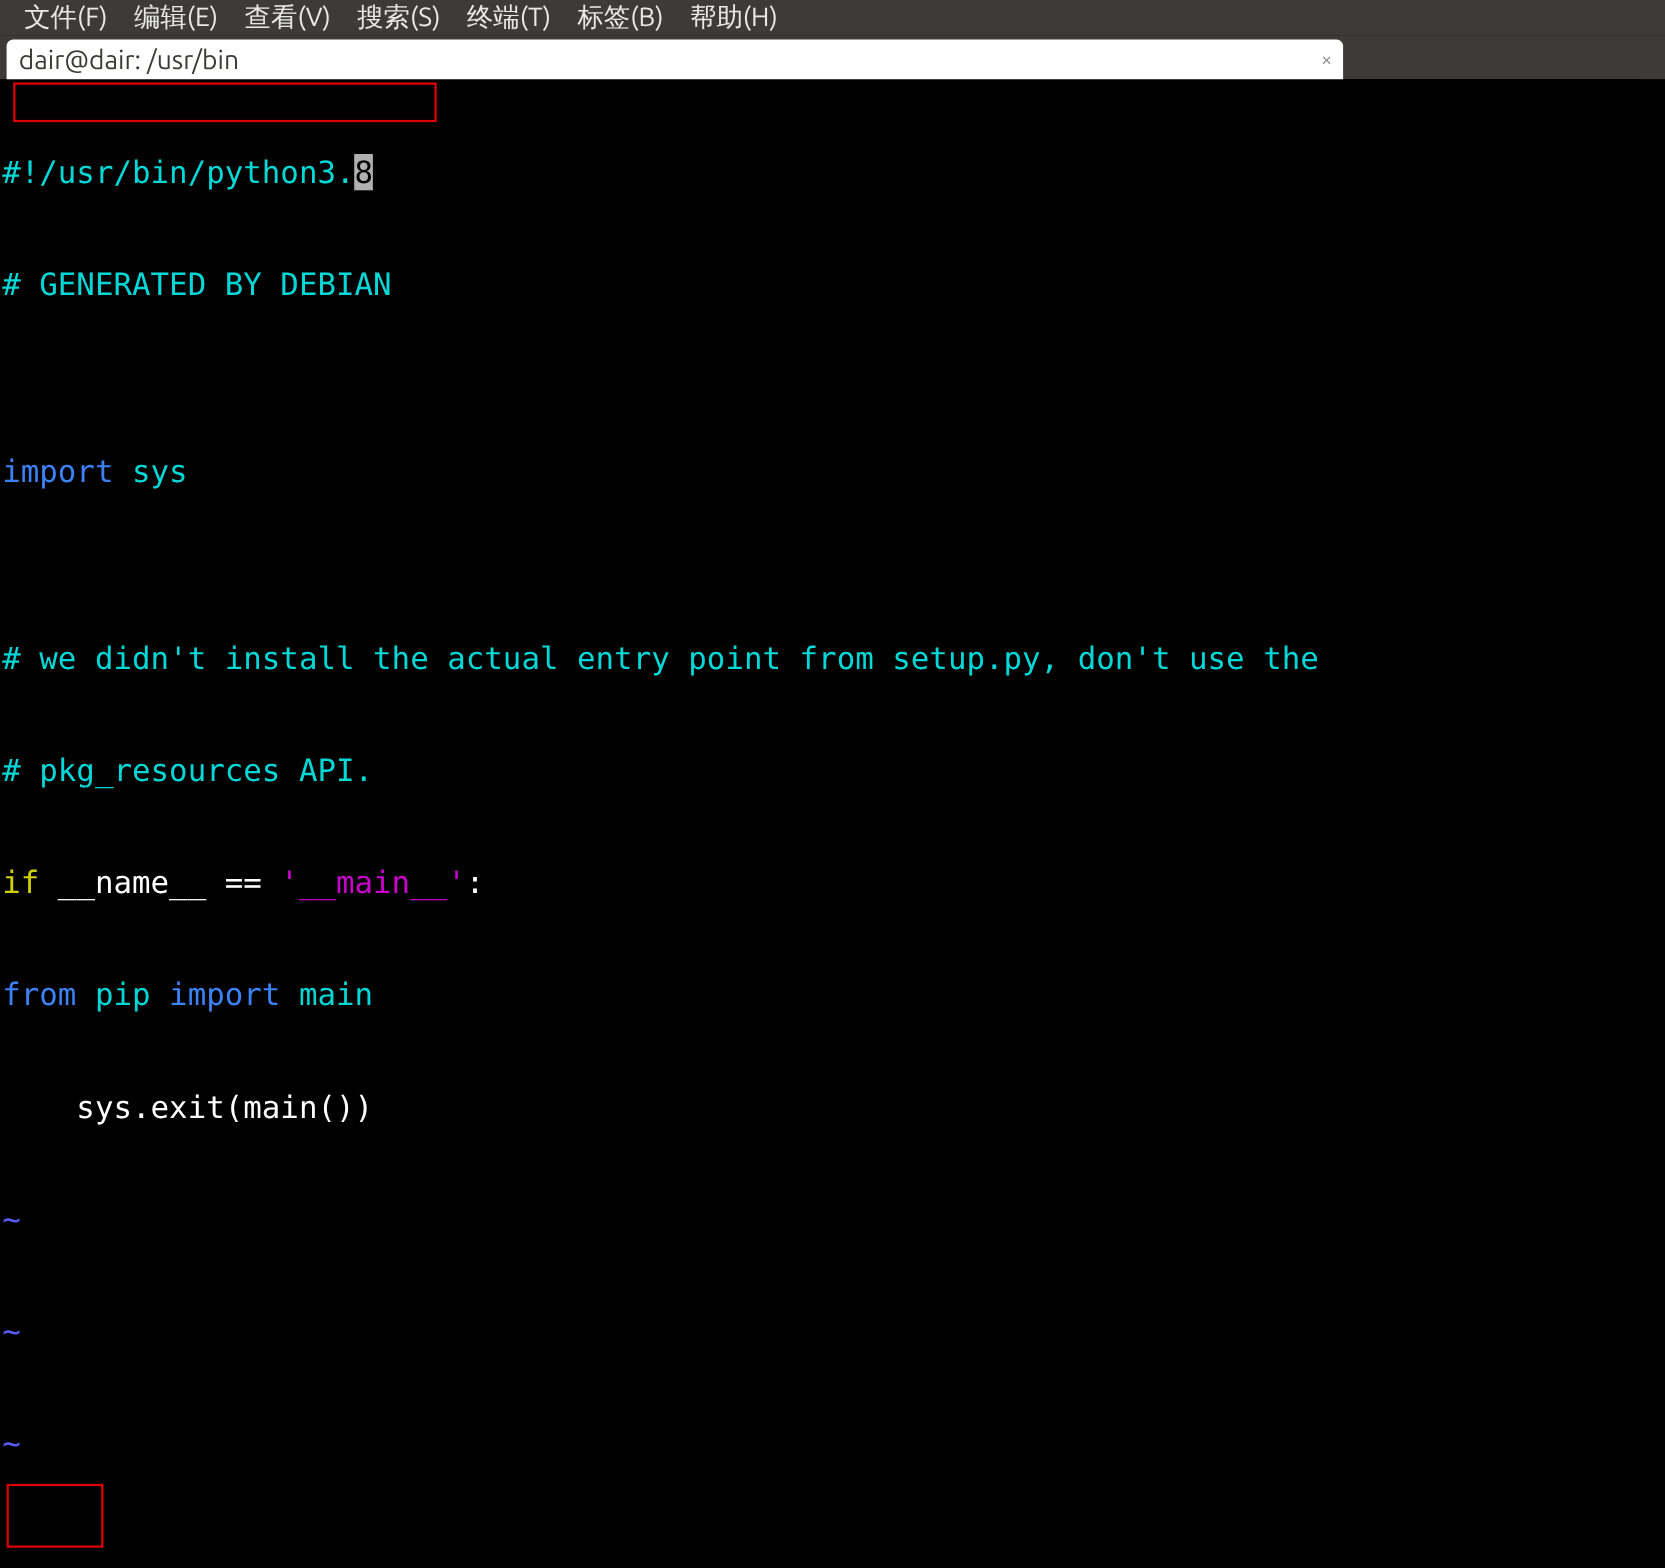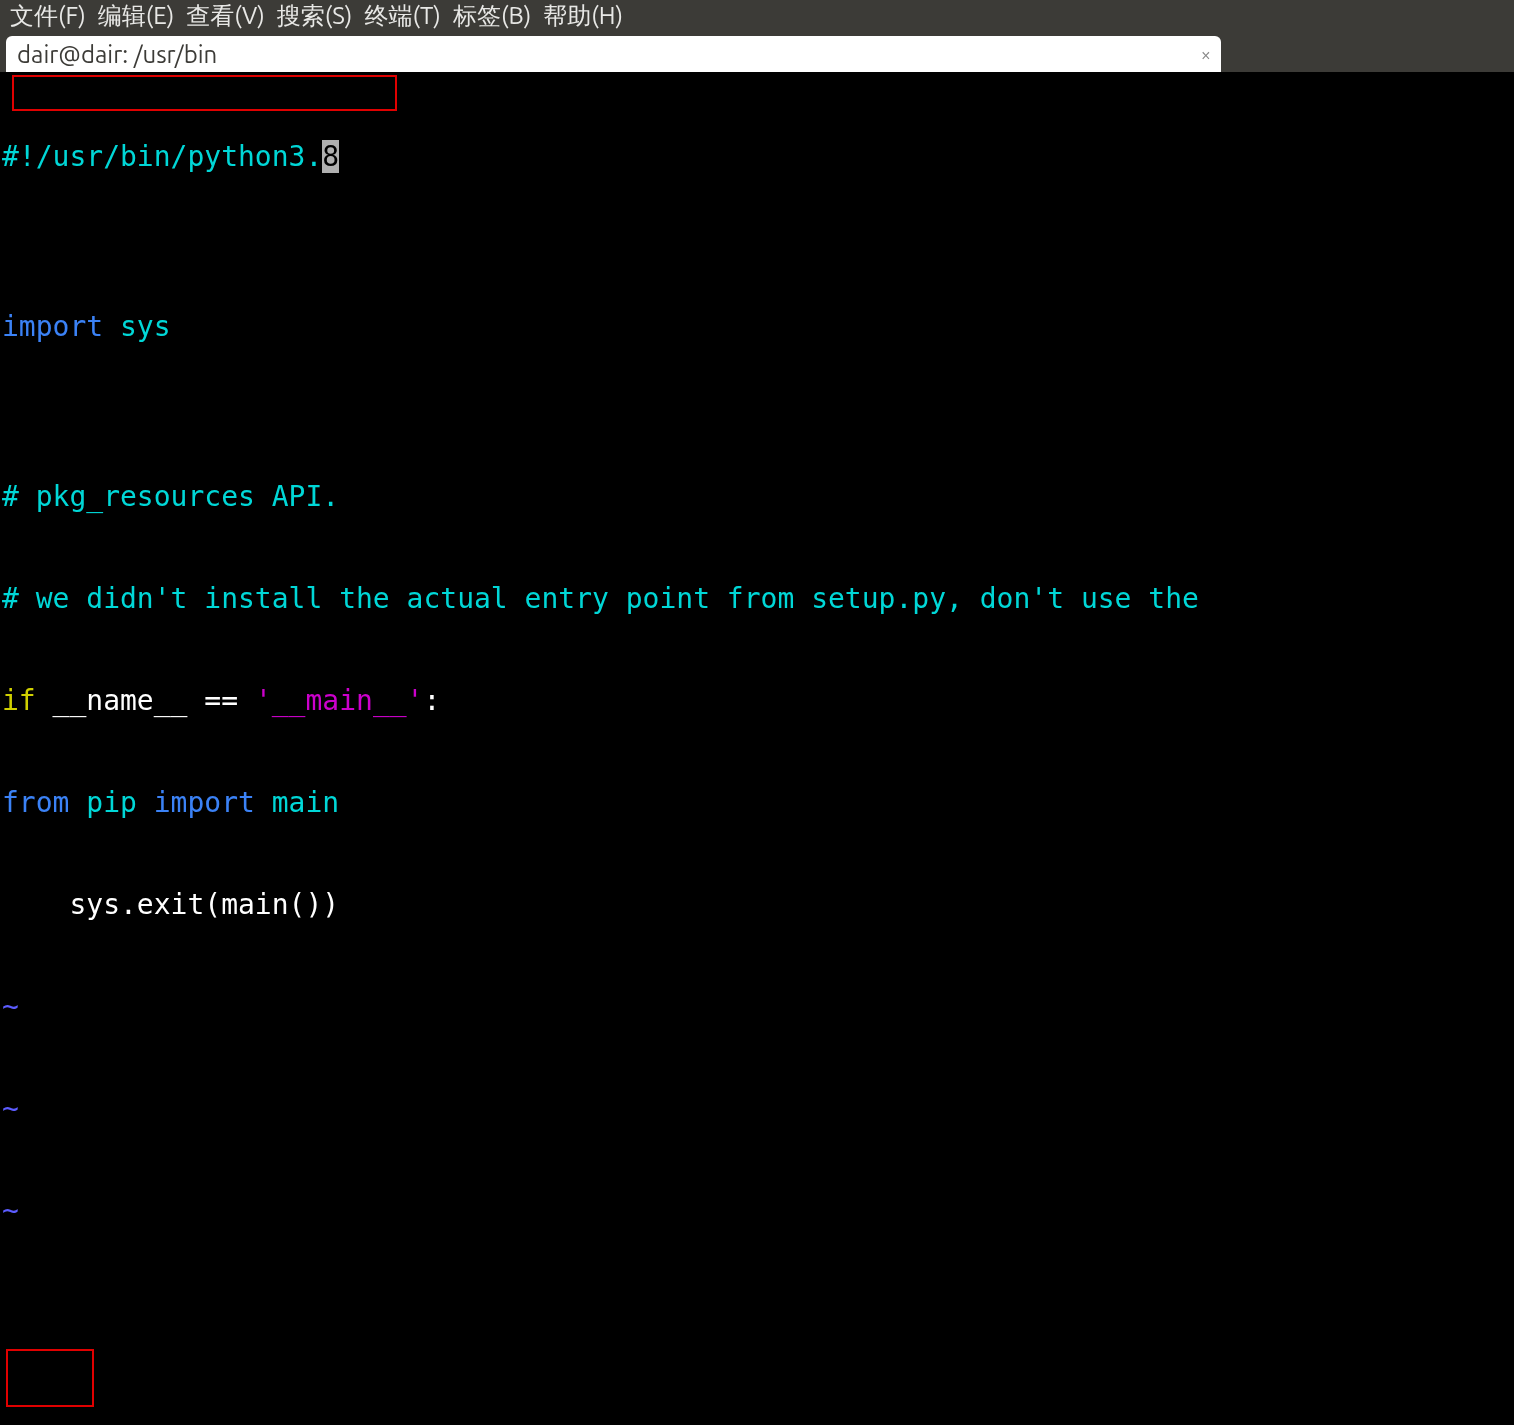--- a/index.html
+++ b/index.html
@@ -21,20 +21,21 @@
       padding: 2px 10px;
       display: flex;
       gap: 12px;
       font-size: 24px;
       height: 32px;
       align-items: center;
       font-family: "Ubuntu", sans-serif;
     }
     .menu-item {
       cursor: pointer;
+      margin-left: 12px;
     }
     .tab-bar {
       display: flex;
       background: #3c3b37;
       height: 40px;
     }
     .tab {
       background: #ffffff;
       color: #3c3b37;
       padding: 4px 11px;
@@ -133,25 +134,26 @@
 <div class="tab-bar">
   <div class="tab">
     <span>dair@dair: /usr/bin</span>
     <span class="tab-close">×</span>
   </div>
 </div>
 
 <div class="terminal">
   <div class="code-area">
     <div><span class="comment">#!/usr/bin/python3.</span><span class="cursor-char">8</span></div>
+    <div class="comment"># GENERATED BY DEBIAN</div>
     <div></div>
     <div><span class="keyword-import">import</span><span class="identifier"> sys</span></div>
     <div></div>
+    <div class="comment"># we didn't install the actual entry point from setup.py, don't use the</div>
     <div class="comment"># pkg_resources API.</div>
-    <div class="comment"># we didn't install the actual entry point from setup.py, don't use the</div>
     <div><span class="keyword">if</span><span class="plain"> __name__ </span><span class="plain">== </span><span class="string">'__main__'</span><span class="plain">:</span></div>
     <div><span class="keyword-import">from</span><span class="identifier"> pip </span><span class="keyword-import">import</span><span class="identifier"> main</span></div>
     <div class="plain">    sys.exit(main())</div>
     <div class="tilde">~</div>
     <div class="tilde">~</div>
     <div class="tilde">~</div>
     
     
     
     

